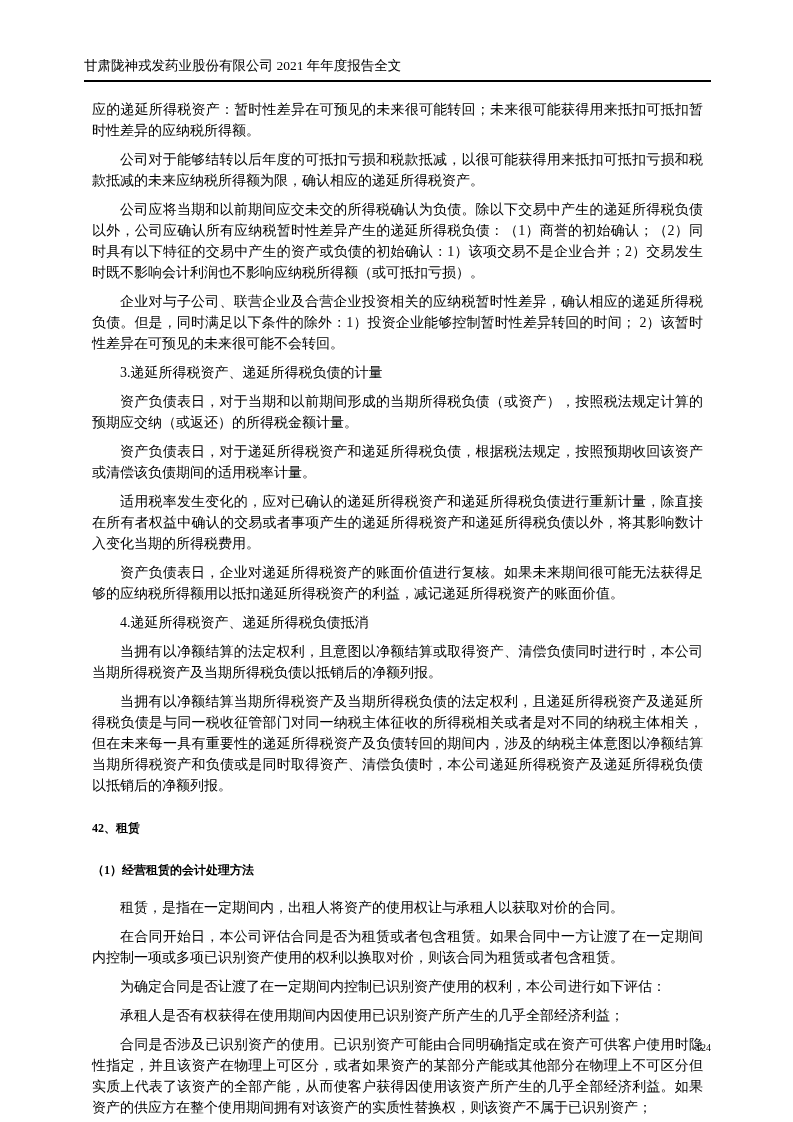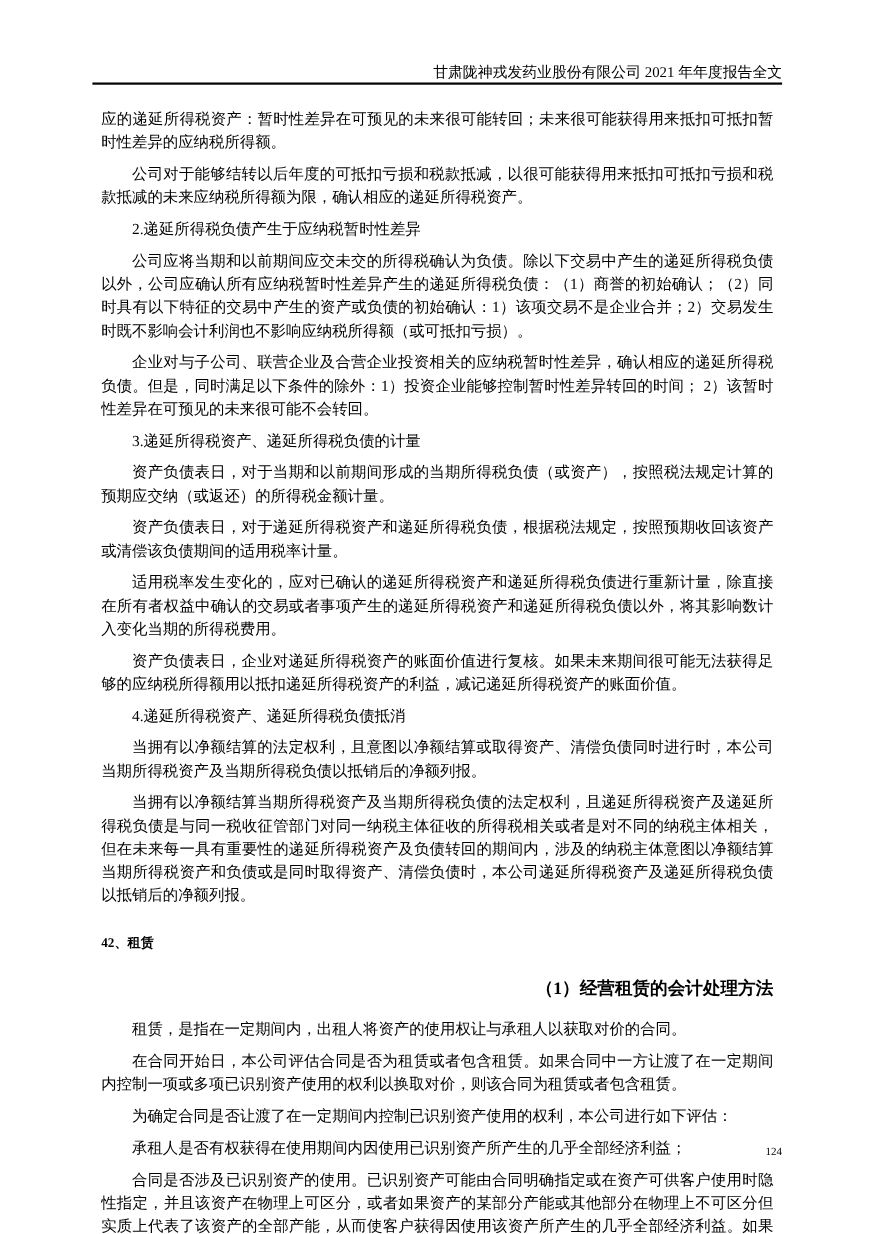--- a/index.html
+++ b/index.html
@@ -14,24 +14,23 @@
     background: #ffffff;
     color: #000000;
     font-family: "Liberation Serif", "DejaVu Serif", serif;
     overflow: hidden;
   }
   .header {
     position: absolute;
     top: 57px;
     left: 84px;
     width: 627px;
-    text-align: right;
     font-size: 13.5px;
     line-height: 17px;
-    padding-bottom: 1px;
+    padding-bottom: 6px;
     border-bottom: 2px solid #000000;
   }
   .content {
     position: absolute;
     top: 91px;
     left: 84px;
     width: 627px;
     font-size: 14px;
     line-height: 21px;
     text-align: justify;
@@ -46,25 +45,25 @@
   }
   .content p.h1 {
     font-weight: bold;
     font-size: 12px;
     text-indent: 0;
     margin-top: 22px;
     text-align: left;
   }
   .content p.h2 {
     font-weight: bold;
-    font-size: 16px;
+    font-size: 12px;
     text-indent: 0;
     margin-top: 21px;
     margin-bottom: 16px;
-    text-align: right;
+    text-align: left;
   }
   .page-number {
     position: absolute;
     top: 1040px;
     right: 82px;
     font-size: 10px;
     line-height: 15px;
   }
 </style>
 </head>
@@ -72,21 +71,20 @@
 
 <div class="page">
 
   <div class="header">
     <span>甘肃陇神戎发药业股份有限公司 2021 年年度报告全文</span>
   </div>
 
   <div class="content">
     <p class="no-indent">应的递延所得税资产：暂时性差异在可预见的未来很可能转回；未来很可能获得用来抵扣可抵扣暂时性差异的应纳税所得额。</p>
     <p>公司对于能够结转以后年度的可抵扣亏损和税款抵减，以很可能获得用来抵扣可抵扣亏损和税款抵减的未来应纳税所得额为限，确认相应的递延所得税资产。</p>
-    <p>2.递延所得税负债产生于应纳税暂时性差异</p>
     <p>公司应将当期和以前期间应交未交的所得税确认为负债。除以下交易中产生的递延所得税负债以外，公司应确认所有应纳税暂时性差异产生的递延所得税负债：（1）商誉的初始确认；（2）同时具有以下特征的交易中产生的资产或负债的初始确认：1）该项交易不是企业合并；2）交易发生时既不影响会计利润也不影响应纳税所得额（或可抵扣亏损）。</p>
     <p>企业对与子公司、联营企业及合营企业投资相关的应纳税暂时性差异，确认相应的递延所得税负债。但是，同时满足以下条件的除外：1）投资企业能够控制暂时性差异转回的时间； 2）该暂时性差异在可预见的未来很可能不会转回。</p>
     <p>3.递延所得税资产、递延所得税负债的计量</p>
     <p>资产负债表日，对于当期和以前期间形成的当期所得税负债（或资产），按照税法规定计算的预期应交纳（或返还）的所得税金额计量。</p>
     <p>资产负债表日，对于递延所得税资产和递延所得税负债，根据税法规定，按照预期收回该资产或清偿该负债期间的适用税率计量。</p>
     <p>适用税率发生变化的，应对已确认的递延所得税资产和递延所得税负债进行重新计量，除直接在所有者权益中确认的交易或者事项产生的递延所得税资产和递延所得税负债以外，将其影响数计入变化当期的所得税费用。</p>
     <p>资产负债表日，企业对递延所得税资产的账面价值进行复核。如果未来期间很可能无法获得足够的应纳税所得额用以抵扣递延所得税资产的利益，减记递延所得税资产的账面价值。</p>
     <p>4.递延所得税资产、递延所得税负债抵消</p>
     <p>当拥有以净额结算的法定权利，且意图以净额结算或取得资产、清偿负债同时进行时，本公司当期所得税资产及当期所得税负债以抵销后的净额列报。</p>
     <p>当拥有以净额结算当期所得税资产及当期所得税负债的法定权利，且递延所得税资产及递延所得税负债是与同一税收征管部门对同一纳税主体征收的所得税相关或者是对不同的纳税主体相关，但在未来每一具有重要性的递延所得税资产及负债转回的期间内，涉及的纳税主体意图以净额结算当期所得税资产和负债或是同时取得资产、清偿负债时，本公司递延所得税资产及递延所得税负债以抵销后的净额列报。</p>

